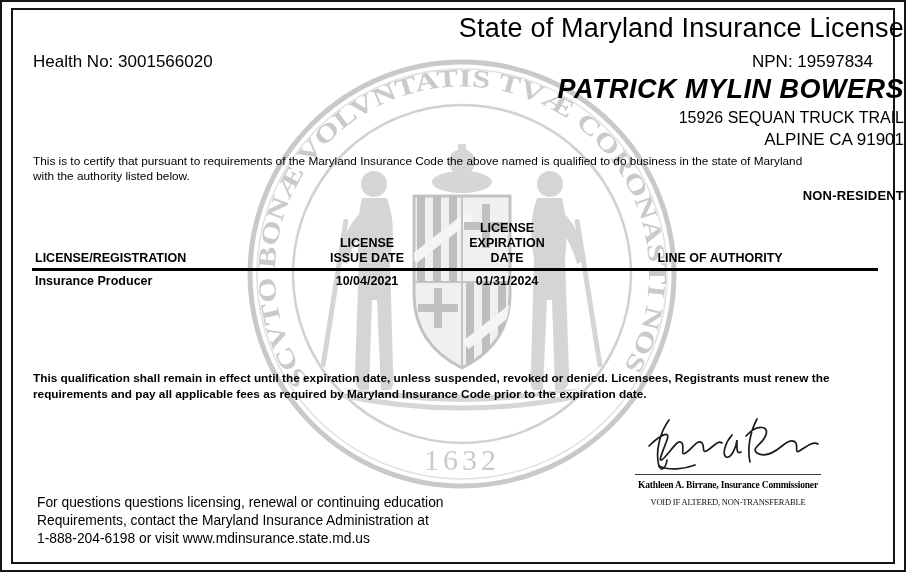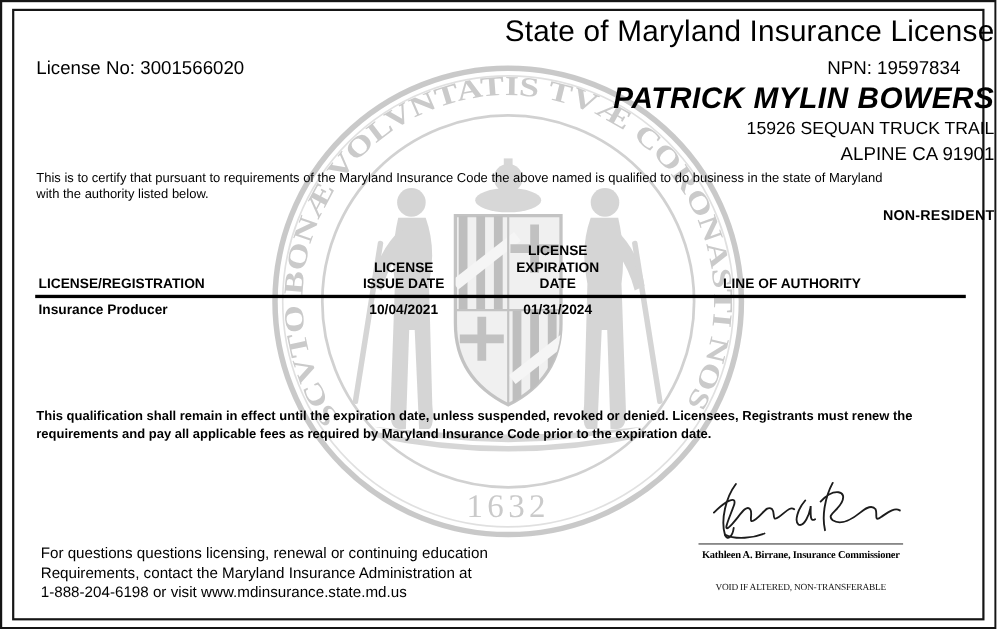--- a/index.html
+++ b/index.html
@@ -24,25 +24,25 @@
   .thead span{display:block;}
   .c1{width:250px;text-align:left;}
   .c2{width:170px;text-align:center;}
   .c3{width:110px;text-align:center;}
   .c4{width:316px;text-align:center;margin-top:32px;}
   .rule{border-top:3px solid #000;margin-top:2px;}
   .trow{display:flex;font-size:12.5px;padding-top:3px;font-weight:bold;}
   .c1pad{padding-left:3px;box-sizing:border-box;}
   .qual{top:369px;left:31px;font-size:11.8px;line-height:15.5px;font-weight:bold;}
   .contact{top:492px;left:35px;font-size:13.8px;line-height:18px;}
-  .sig{top:428px;left:626px;width:200px;text-align:center;}
+  .sig{top:408px;left:626px;width:200px;text-align:center;}
   .sigline{width:186px;margin:0 auto;border-top:1px solid #3a3a3a;}
   .signer{margin-top:5px;font-family:"Liberation Serif",serif;font-weight:bold;
           font-size:9.5px;letter-spacing:-.2px;white-space:nowrap;}
-  .void{margin-top:18px;font-family:"Liberation Serif",serif;
+  .void{margin-top:7px;font-family:"Liberation Serif",serif;
         font-size:8.5px;letter-spacing:-.2px;white-space:nowrap;color:#111;}
   .seal{top:54px;left:242px;width:436px;height:436px;}
   .sigsvg{display:block;margin:0 auto;}
 </style>
 </head>
 <body>
 
 <div class="page">
 
   <svg class="abs seal" viewBox="0 0 436 436" aria-hidden="true">
@@ -105,21 +105,21 @@
       <path d="M92 338 Q218 366 344 338" stroke="#cccccc" stroke-width="5" fill="none"></path>
     </g>
   </svg>
 
   <div class="frame"></div>
 
   <div class="abs center title">State of Maryland Insurance License</div>
 
   <div class="abs idrow">
     <div>
-      <span>License No:</span>
+      <span>Health No:</span>
       <span>3001566020</span>
     </div>
     <div>
       <span>NPN:</span>
       <span>19597834</span>
     </div>
   </div>
 
   <div class="abs center holder-name">PATRICK MYLIN BOWERS</div>
   <div class="abs center addr1">15926 SEQUAN TRUCK TRAIL</div>

